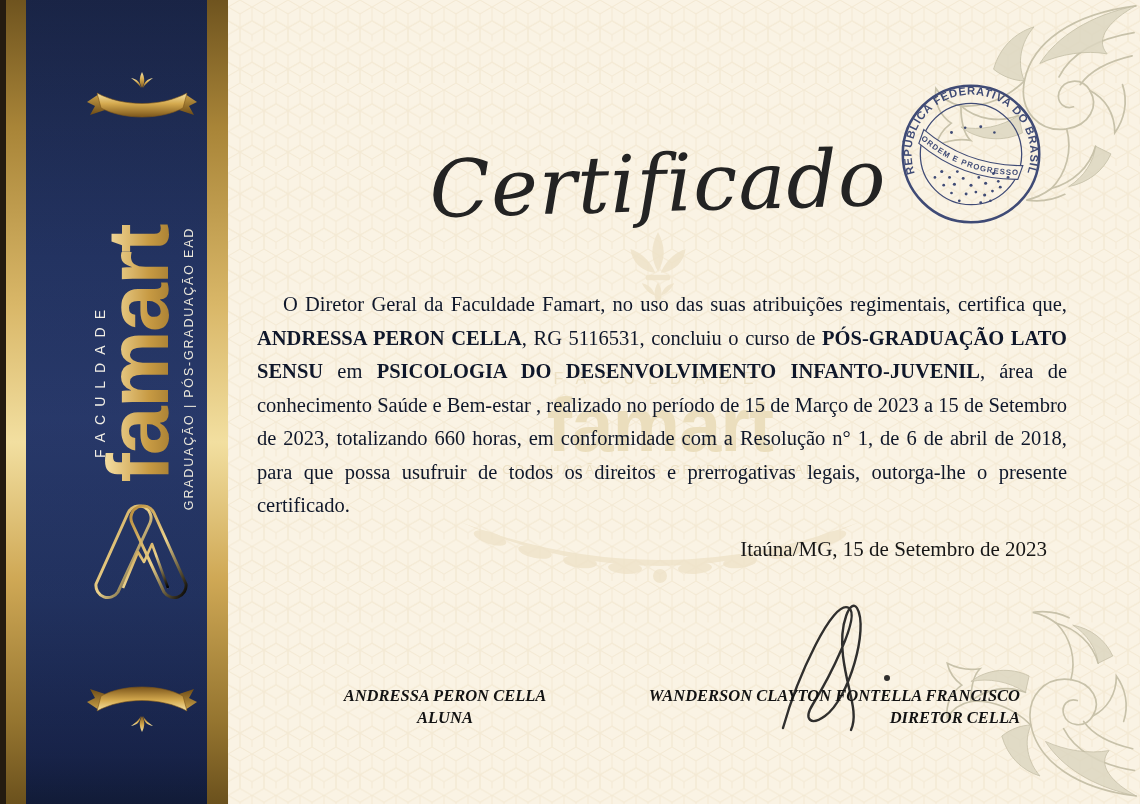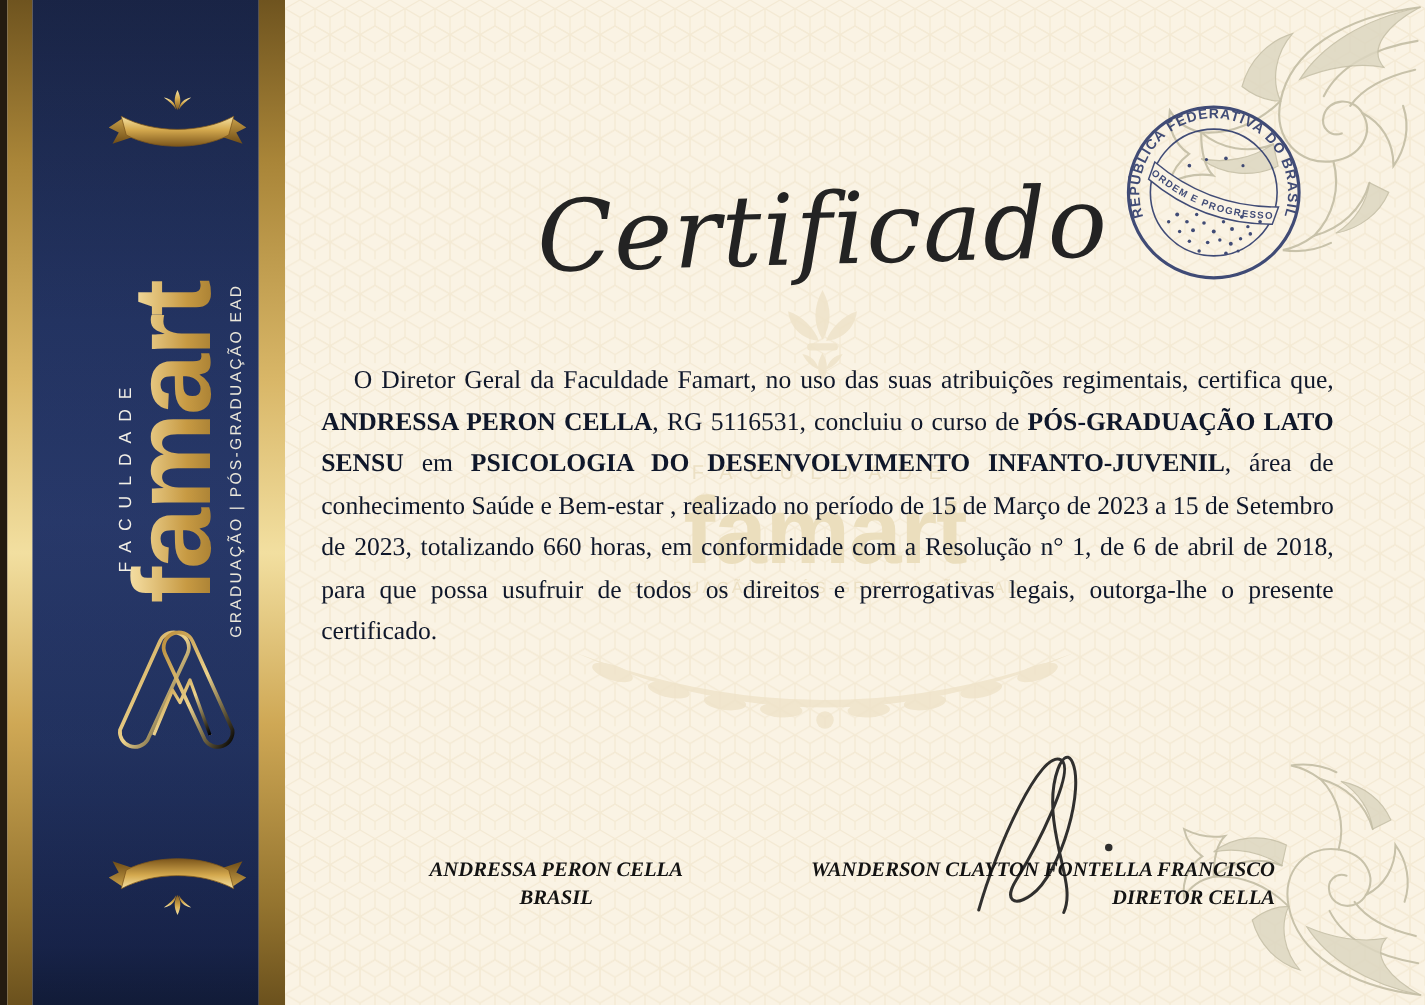--- a/index.html
+++ b/index.html
@@ -257,31 +257,32 @@
             <circle cx="68" cy="128" r="1.4"></circle>
             <circle cx="90" cy="130" r="1.5"></circle>
           <circle cx="100" cy="128" r="1.3"></circle>
             <circle cx="43" cy="104" r="1.4"></circle>
         </g>
       </g>
     </svg>
 
     <p class="body-text"><span>O Diretor Geral da Faculdade Famart, no uso das suas atribuições regimentais, certifica que, </span><span class="bold">ANDRESSA PERON CELLA</span><span>, RG 5116531, concluiu o curso de </span><span class="bold">PÓS-GRADUAÇÃO LATO SENSU</span><span> em </span><span class="bold">PSICOLOGIA DO DESENVOLVIMENTO INFANTO-JUVENIL</span><span>, área de conhecimento Saúde e Bem-estar , realizado no período de 15 de Março de 2023 a 15 de Setembro de 2023, totalizando 660 horas, em conformidade com a Resolução n° 1, de 6 de abril de 2018, para que possa usufruir de todos os direitos e prerrogativas legais, outorga-lhe o presente certificado.</span></p>
 
+    <div class="dateline">Itaúna/MG, 15 de Setembro de 2023</div>
 
     <svg class="signature" viewBox="0 0 170 158">
       <g fill="none" stroke="#1f1f1f" stroke-width="2.4" stroke-linecap="round" opacity=".92">
         <path d="M38,150 C52,100 88,20 104,30 C116,38 84,100 68,126 C58,142 66,148 80,138 C104,121 124,50 112,30 C106,20 94,44 98,78 C102,112 114,134 106,152"></path>
         <circle cx="142" cy="100" r="1.8" fill="#1f1f1f"></circle>
       </g>
     </svg>
 
     <div class="sig-block sig-left">
       <div>ANDRESSA PERON CELLA</div>
-      <div>BRASIL</div>
+      <div>ALUNA</div>
     </div>
     <div class="sig-block sig-right">
       <div>WANDERSON CLAYTON FONTELLA FRANCISCO</div>
       <div>DIRETOR CELLA</div>
     </div>
 
   </main>
 </div>
 
 </body></html>

